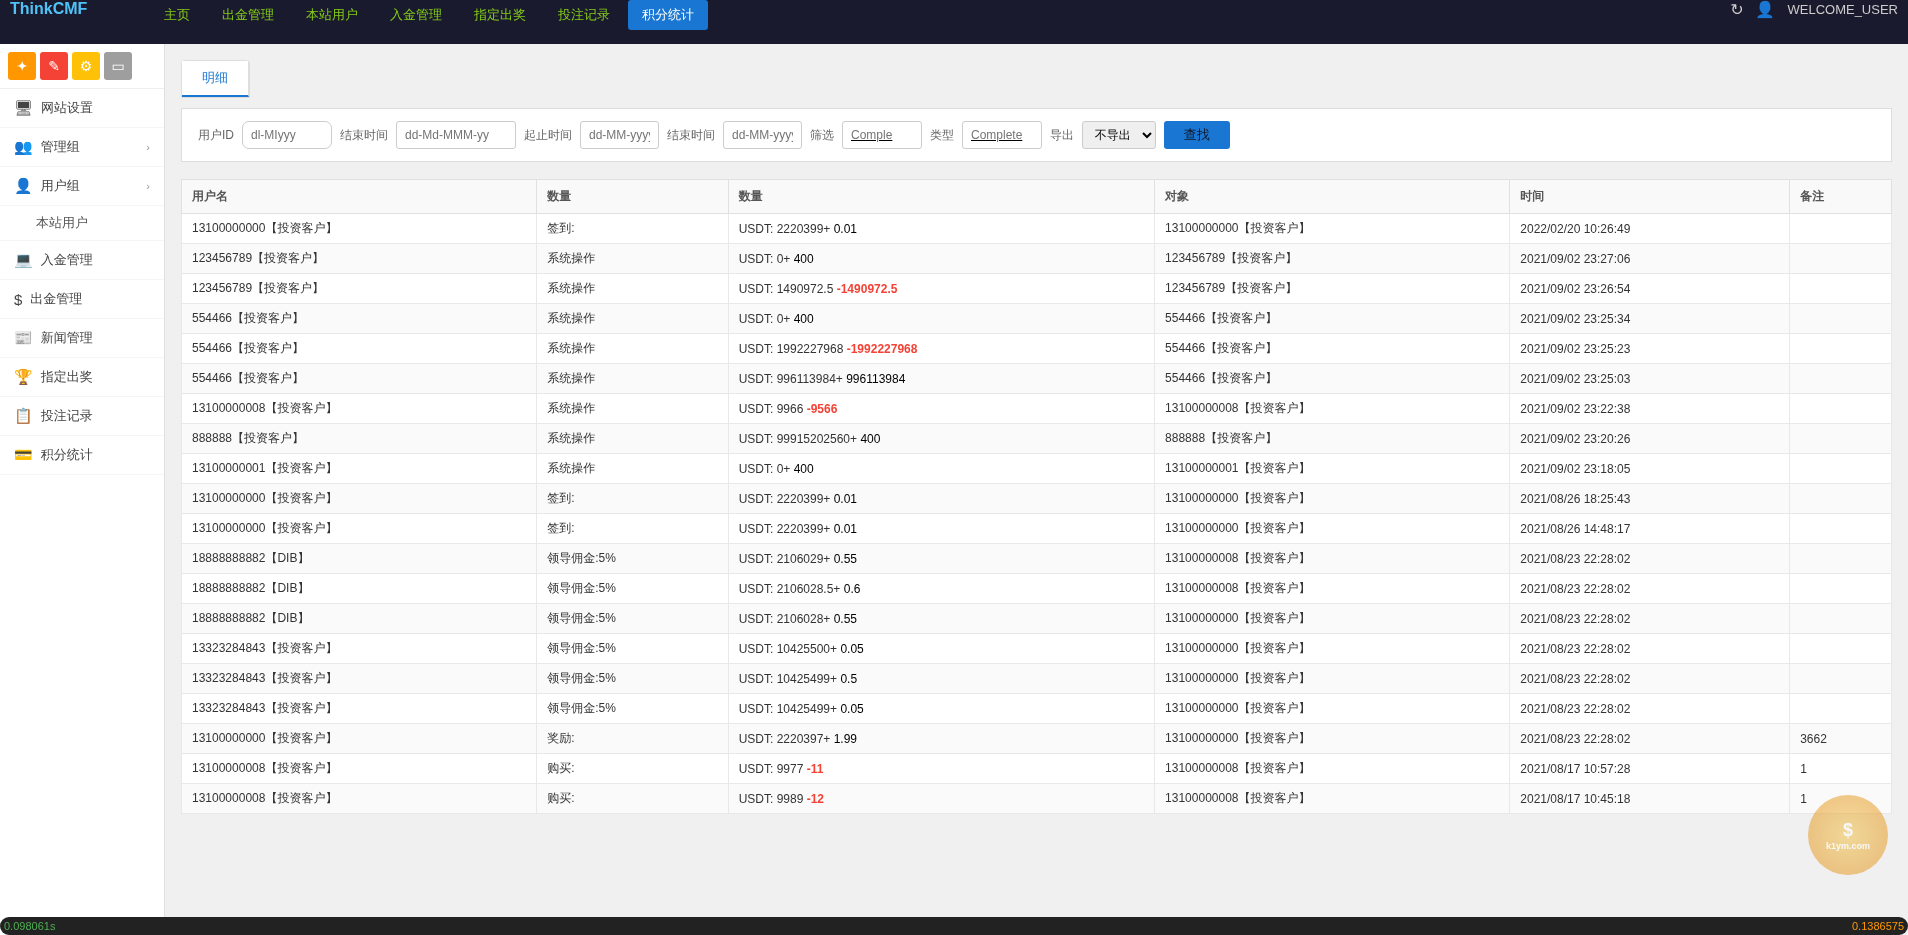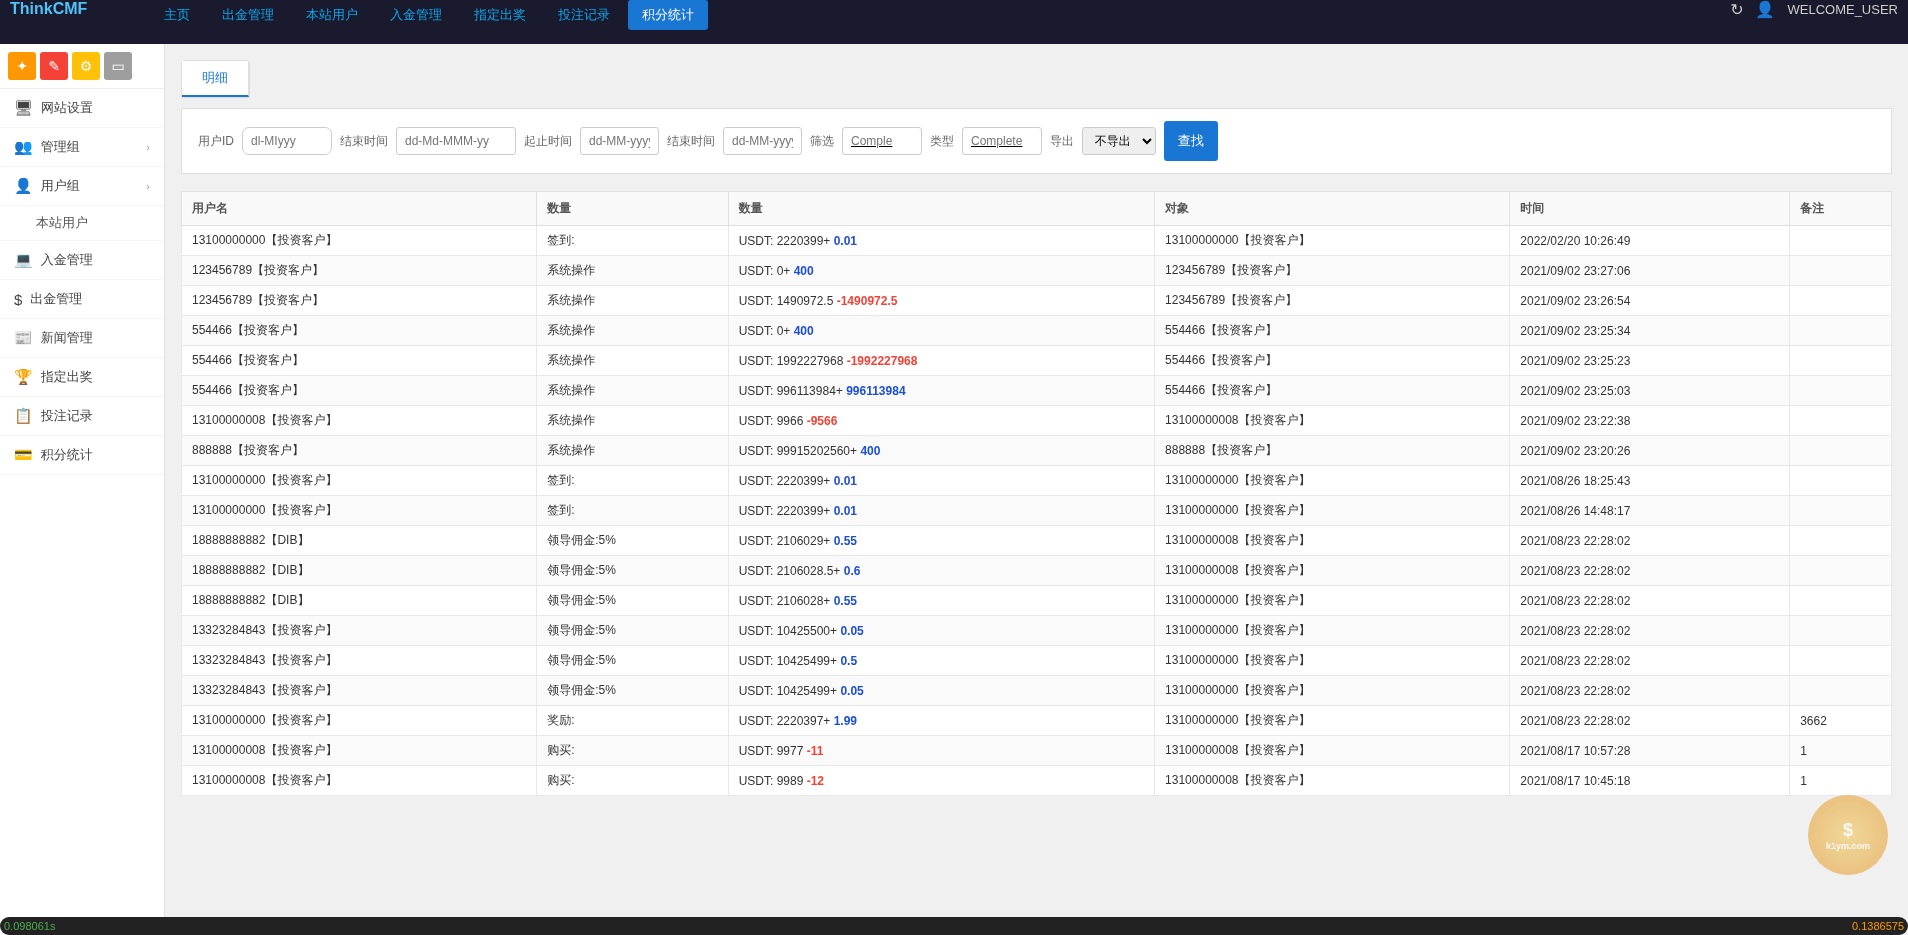--- a/index.html
+++ b/index.html
@@ -24,21 +24,21 @@
     .top-nav .nav-items {
       display: flex;
       flex: 1;
       gap: 4px;
     }
     .top-nav .nav-item {
       padding: 6px 14px;
       cursor: pointer;
       border-radius: 3px;
       font-size: 13px;
-      color: #0ea5e9;
+      color: #84cc16;
     }
     .top-nav .nav-item.active { background: #1976d2; color: #fff; }
     .top-nav .top-right {
       display: flex;
       align-items: center;
       gap: 12px;
       font-size: 13px;
       color: #ccc;
     }
 
@@ -141,27 +141,27 @@
       border-radius: 3px;
       font-size: 12px;
       height: 28px;
     }
     .filter-bar input.w90 { width: 90px; border-radius: 7px; }
     .filter-bar input.w100 { width: 79px; }
     .filter-bar input.w120 { width: 120px; }
     .filter-bar input.w80 { width: 80px; text-decoration: underline; }
     .btn-search {
       background: #1976d2;
-      color: #ffffff;
+      color: #0f172a;
       border: none;
-      padding: 5px 14px;
+      padding: 5px 20px;
       border-radius: 3px;
       cursor: pointer;
       font-size: 13px;
-      height: 40px;
+      height: 28px;
     }
     .btn-export-wrap select {
       padding: 4px 8px;
       border: 1px solid #ccc;
       border-radius: 3px;
       font-size: 12px;
       height: 28px;
     }
 
     
@@ -182,21 +182,21 @@
       color: #555;
       white-space: nowrap;
     }
     .data-table td {
       padding: 6px 10px;
       border: 1px solid #e8e8e8;
       color: #333;
       white-space: nowrap;
     }
     .data-table tbody tr:nth-child(even) { background: #fafafa; }
-    .amount-pos { color: #1d4ed8; font-weight: bold; }
+    .amount-pos { color: #000000; font-weight: normal; }
     .amount-neg { color: #f44336; font-weight: bold; }
 
     
     .bottom-bar {
       position: fixed;
       bottom: 0; left: 0;
       width: 100%;
       background: #222;
       color: #aaa;
       font-size: 11px;
@@ -407,20 +407,28 @@
   </tr>
             <tr>
     <td>888888【投资客户】</td>
     <td>系统操作</td>
     <td>USDT: 99915202560+ <span class="amount-pos">400</span></td>
     <td>888888【投资客户】</td>
     <td>2021/09/02 23:20:26</td>
     <td></td>
   </tr>
             <tr>
+    <td>13100000001【投资客户】</td>
+    <td>系统操作</td>
+    <td>USDT: 0+ <span class="amount-pos">400</span></td>
+    <td>13100000001【投资客户】</td>
+    <td>2021/09/02 23:18:05</td>
+    <td></td>
+  </tr>
+            <tr>
     <td>13100000000【投资客户】</td>
     <td>签到:</td>
     <td>USDT: 2220399+ <span class="amount-pos">0.01</span></td>
     <td>13100000000【投资客户】</td>
     <td>2021/08/26 18:25:43</td>
     <td></td>
   </tr>
             <tr>
     <td>13100000000【投资客户】</td>
     <td>签到:</td>

